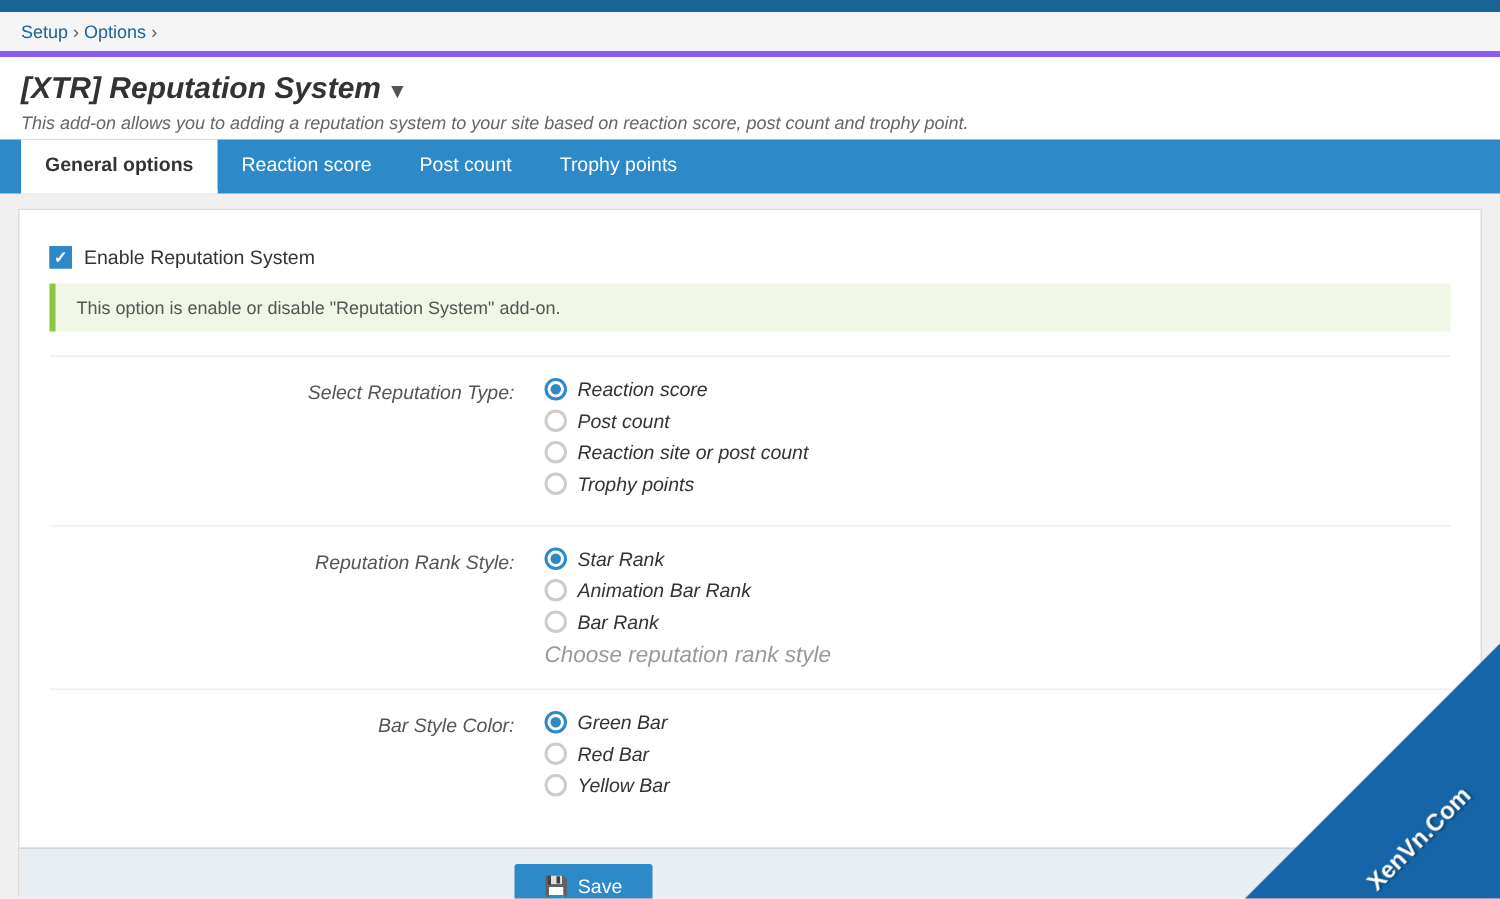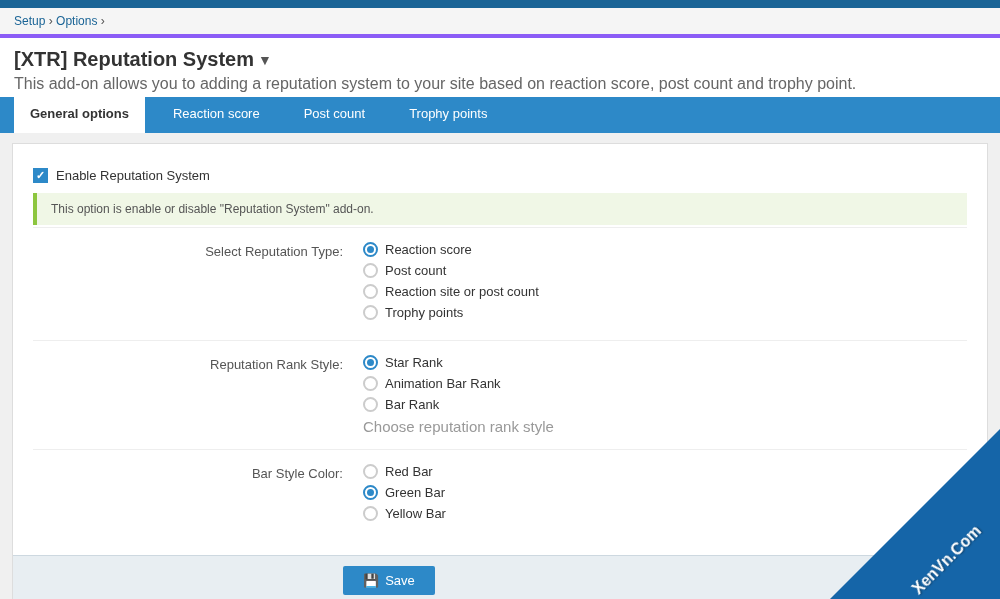--- a/index.html
+++ b/index.html
@@ -24,46 +24,46 @@
       font-size: 12px;
       color: #555;
       background: #f5f5f5;
       border-bottom: 4px solid #8b5cf6;
     }
     .breadcrumb a { color: #1a6496; text-decoration: none; }
 
     .page-header {
       padding: 10px 14px 4px 14px;
       background: #fff;
+      font-style: italic;
     }
     .page-title {
       font-size: 20px;
       font-weight: bold;
       color: #333;
       margin-bottom: 4px;
       display: flex;
       align-items: center;
       gap: 4px;
     }
     .page-title .arrow-icon {
       font-size: 14px;
       color: #555;
     }
     .page-desc {
-      font-size: 16px;
+      font-size: 12px;
       color: #666;
       margin-bottom: 0;
     }
 
     .tabs-bar {
       display: flex;
       background: #2d89c8;
       padding: 0 14px;
       margin: 0;
-      gap: 12px;
     }
     .tab {
       padding: 9px 16px;
       color: #fff;
       font-size: 13px;
       cursor: pointer;
       border-bottom: 3px solid transparent;
       white-space: nowrap;
     }
     .tab.active {
@@ -99,28 +99,29 @@
       font-weight: normal;
       color: #333;
     }
 
     .info-box {
       background: #f0f7e6;
       border-left: 4px solid #8dc63f;
       padding: 9px 14px;
       font-size: 12px;
       color: #555;
-      margin-bottom: 2px;
+      margin-bottom: 16px;
     }
 
     .form-row {
       display: flex;
       align-items: flex-start;
       padding: 14px 0;
       border-top: 1px solid #eee;
+      font-style: italic;
     }
     .form-label {
       width: 330px;
       text-align: right;
       padding-right: 20px;
       font-size: 13px;
       color: #555;
       padding-top: 2px;
       flex-shrink: 0;
     }
@@ -303,26 +304,26 @@
             <label>Bar Rank</label>
           </div>
           <div class="hint-text">Choose reputation rank style</div>
         </div>
       </div>
 
       <div class="form-row">
         <div class="form-label">Bar Style Color:</div>
         <div class="form-options">
           <div class="radio-option">
-            <div class="radio-circle"></div>
-            <label>Red Bar</label>
-          </div>
-          <div class="radio-option">
             <div class="radio-circle checked"></div>
             <label>Green Bar</label>
+          </div>
+          <div class="radio-option">
+            <div class="radio-circle"></div>
+            <label>Red Bar</label>
           </div>
           <div class="radio-option">
             <div class="radio-circle"></div>
             <label>Yellow Bar</label>
           </div>
         </div>
       </div>
 
     </div>
 

